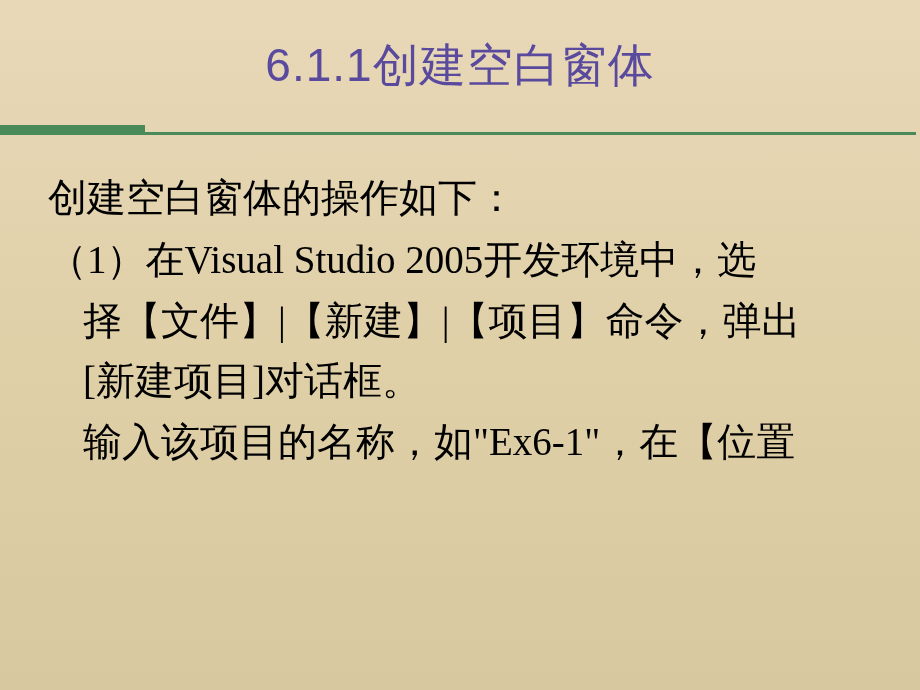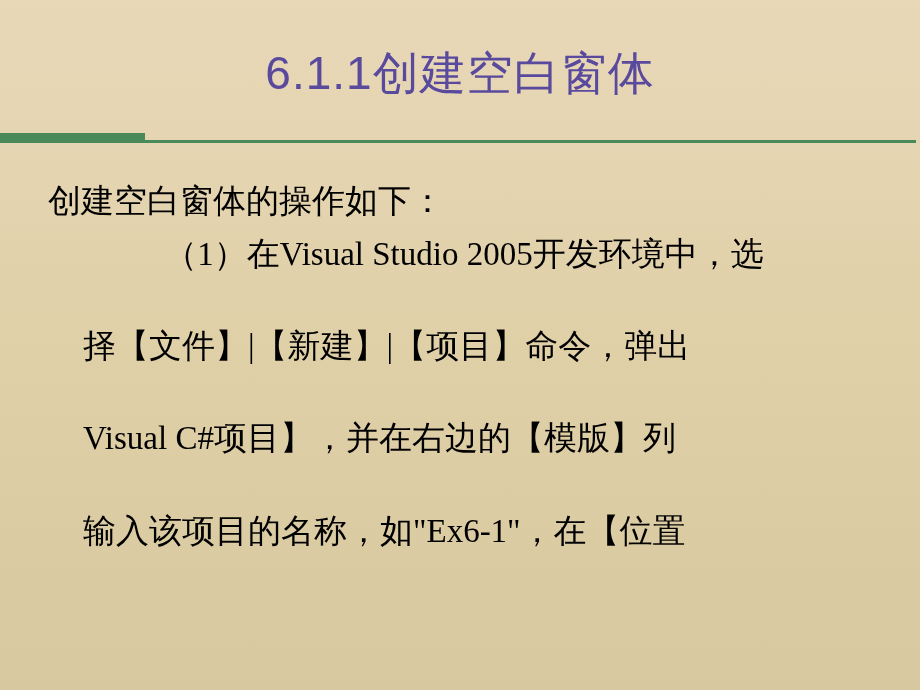--- a/index.html
+++ b/index.html
@@ -17,21 +17,20 @@
     }
     .slide {
       width: 100%;
       height: 100%;
       padding: 0;
     }
     .title-container {
       text-align: center;
       padding-top: 35px;
       padding-bottom: 20px;
-      margin-top: 8px;
     }
     .title {
       font-size: 46px;
       color: #5a4a9e;
       font-family: "SimHei", "黑体", sans-serif;
       font-weight: normal;
       letter-spacing: 1px;
     }
     .divider-container {
       padding-left: 0;
@@ -50,51 +49,49 @@
       background: #4a8a5a;
       width: 775px;
       display: inline-block;
       vertical-align: top;
       margin-top: 7px;
       margin-left: -4px;
     }
     .content {
       padding-left: 48px;
       padding-right: 40px;
-      font-size: 33px;
+      font-size: 39px;
       line-height: 1.55;
       color: #000;
     }
     .intro {
       margin-bottom: 2px;
     }
     .item-first-line {
       padding-left: 0;
       text-indent: 0;
-      text-align: center;
     }
     .item-continue {
       padding-left: 35px;
-      margin-top: 41px;
     }
   </style>
 </head>
 <body>
 
 <div class="slide">
   <div class="title-container">
     <h1 class="title">6.1.1创建空白窗体</h1>
   </div>
 
   <div class="divider-container">
     <span class="divider-green"></span><span class="divider-line"></span>
   </div>
 
   <div class="content">
     <div class="intro">创建空白窗体的操作如下：</div>
 
     <div class="item-first-line">（1）在Visual Studio 2005开发环境中，选</div>
     <div class="item-continue">择【文件】|【新建】|【项目】命令，弹出</div>
+    <div class="item-continue">[新建项目]对话框。</div>
 
-    <div class="item-continue">Visual C#项目】，并在右边的【模版】列</div>
     <div class="item-continue">输入该项目的名称，如"Ex6-1"，在【位置</div>
   </div>
 </div>
 
 </body></html>

